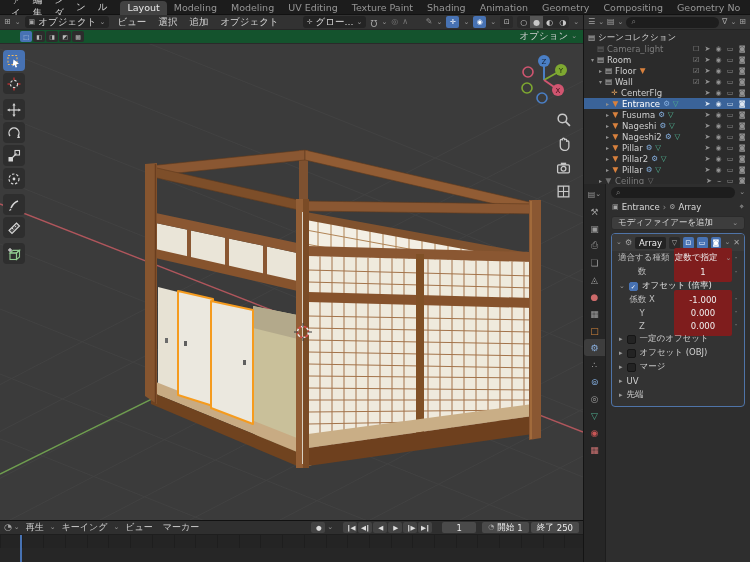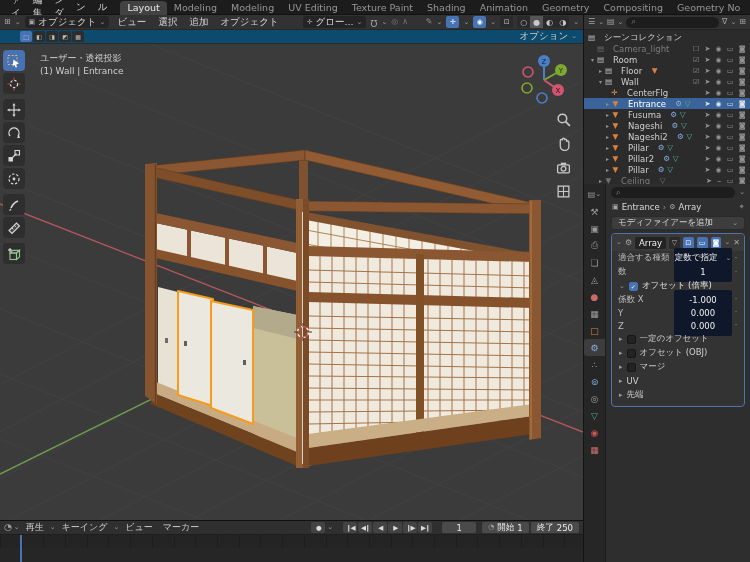--- a/index.html
+++ b/index.html
@@ -17,21 +17,21 @@
   .ws-tabs{display:flex;align-items:flex-end;height:15px;margin-left:6px}
   .ws-tab{padding:1px 7px 2px;color:#969696;border-radius:4px 4px 0 0;white-space:nowrap}
   .ws-tab.active{background:#424242;color:#e8e8e8}
 
   
   .vp-header{position:absolute;left:0;top:15px;width:583px;height:15px;background:#323232;
              display:flex;align-items:center;gap:4px;padding:0 4px;border-bottom:1px solid #262626}
   .hdr-btn{display:flex;align-items:center;gap:3px;background:#242424;border-radius:3px;
            height:12px;padding:0 4px}
   .hdr-menu{padding:0 4px;color:#d6d6d6}
-  .tool-settings{position:absolute;left:0;top:30px;width:583px;height:14px;background:#0c4a6e;
+  .tool-settings{position:absolute;left:0;top:30px;width:583px;height:14px;background:#14532d;
                  display:flex;align-items:center;padding:0 6px;border-bottom:1px solid #2a2a2a}
   .selmode{width:12px;height:11px;border-radius:2px;background:#2c2c2c;margin-right:1px;
            display:flex;align-items:center;justify-content:center;font-size:6px;color:#bbb}
   .selmode.active{background:#4772b3;color:#fff}
   .toggle-blue{width:13px;height:12px;background:#4772b3;border-radius:2px;color:#fff;
                display:flex;align-items:center;justify-content:center;font-size:7px}
   .toggle-dark{width:13px;height:12px;background:#2a2a2a;border-radius:2px;color:#c3c3c3;
                display:flex;align-items:center;justify-content:center;font-size:7px}
   .shade{width:13px;height:12px;display:flex;align-items:center;justify-content:center;
          background:#2a2a2a;color:#c9c9c9;font-size:8px}
@@ -68,21 +68,21 @@
   
   .rightcol{position:absolute;left:583px;top:15px;width:167px;height:547px;background:#2b2b2b;
             border-left:1px solid #141414}
   .outl-header{height:15px;background:#323232;display:flex;align-items:center;gap:3px;
                padding:0 4px;border-bottom:1px solid #232323}
   .search{flex:1;height:11px;background:#1d1d1d;border-radius:6px;display:flex;align-items:center;
           gap:3px;padding:0 5px;color:#8a8a8a;font-size:8px}
   .outl-list{height:154px;overflow:hidden;background:#2b2b2b;padding-top:2px}
   .orow{height:11px;display:flex;align-items:center;font-size:8.5px;padding:0 3px;white-space:nowrap}
   .orow.sel{background:#3a6399;color:#fff}
-  .orow .name{margin:0 8px;color:#cfcfcf}
+  .orow .name{margin:0 2px;color:#cfcfcf}
   .orow.sel .name{color:#fff}
   .orow.muted .name{color:#7c7c7c}
   .oarrow{width:7px;font-size:6px;color:#8f8f8f;text-align:center}
   .oicon{font-size:7.5px;width:9px;text-align:center}
   .oicon.col{color:#c6c6c6}.oicon.mesh{color:#d9813d}.oicon.mod{color:#84aede}
   .oicon.data{color:#4fae8f}.oicon.empty{color:#e0a15e}
   .orow.muted .oicon{color:#6f6f6f}
   .restrict{margin-left:auto;font-size:7px;color:#929292;letter-spacing:1.5px}
   .orow.sel .restrict{color:#dce6f2}
 
@@ -97,22 +97,22 @@
   .pbread{display:flex;align-items:center;gap:3px;padding:2px 6px;font-size:8.5px;color:#d8d8d8}
   .addmod{margin:2px 5px;height:14px;background:#3d3d3d;border:1px solid #2a2a2a;border-radius:3px;
           display:flex;align-items:center;justify-content:space-between;padding:0 6px;color:#d8d8d8;font-size:8.5px}
   .modpanel{margin:3px 5px;border:1px solid #4f74a8;border-radius:4px;background:#333;overflow:hidden}
   .mod-head{display:flex;align-items:center;gap:3px;height:17px;padding:0 4px;background:#3a3a3a}
   .mod-name{flex:1;height:12px;background:#232323;border-radius:2px;color:#eee;font-size:8.5px;
             display:flex;align-items:center;padding:0 4px}
   .mtg{width:12px;height:12px;border-radius:2px;display:flex;align-items:center;justify-content:center;font-size:7px}
   .mtg.on{background:#4772b3;color:#fff}.mtg.off{background:#2a2a2a;color:#b5b5b5}
   .prow{display:flex;align-items:center;height:14px;padding:0 4px 0 6px;font-size:8.5px}
-  .plabel{width:56px;text-align:left;color:#bdbdbd;padding-right:8px;white-space:nowrap}
-  .pfield{flex:1;background:#0f172a;border-radius:2px;height:20px;display:flex;align-items:center;
+  .plabel{width:56px;text-align:center;color:#bdbdbd;padding-right:8px;white-space:nowrap}
+  .pfield{flex:1;background:#7f1d1d;border-radius:2px;height:20px;display:flex;align-items:center;
           justify-content:center;color:#efefef}
   .pdot{width:8px;text-align:center;color:#8a8a8a;font-size:8px}
   .stackt{border-radius:2px 2px 0 0}.stackm{border-radius:0}.stackb{border-radius:0 0 2px 2px}
   .xyzrow{height:13px}
   .cb{width:9px;height:9px;border-radius:2px;background:#232323;border:1px solid #161616;
       display:flex;align-items:center;justify-content:center;font-size:6px;color:#fff}
   .cb.on{background:#4772b3;border-color:#4772b3}
   .psec{display:flex;align-items:center;gap:4px;height:14px;padding:0 7px;color:#d0d0d0;font-size:8.5px}
   svg{display:block}
 </style>
@@ -356,24 +356,20 @@
       <g>
         <circle cx="303" cy="288" r="5.5" fill="none" stroke="#e8e8e8" stroke-width="1.6" stroke-dasharray="2.9 2.9"></circle>
         <circle cx="303" cy="288" r="5.5" fill="none" stroke="#d84a4a" stroke-width="1.6" stroke-dasharray="2.9 2.9" stroke-dashoffset="2.9"></circle>
         <line x1="303" y1="279" x2="303" y2="283" stroke="#3a3a3a" stroke-width="1"></line>
         <line x1="303" y1="293" x2="303" y2="297" stroke="#3a3a3a" stroke-width="1"></line>
         <line x1="294" y1="288" x2="298" y2="288" stroke="#3a3a3a" stroke-width="1"></line>
         <line x1="308" y1="288" x2="312" y2="288" stroke="#3a3a3a" stroke-width="1"></line>
       </g>
     </svg>
 
-    <div class="vp-overlay">
-      <div>ユーザー・透視投影</div>
-      <div>(1) Wall | Entrance</div>
-    </div>
 
     <div class="lt">
       <div class="lt-btn active">
         <svg width="14" height="14" viewBox="0 0 14 14">
             <rect x="1" y="1.5" width="9" height="9" fill="none" stroke="#f0b75a" stroke-width="1" stroke-dasharray="2 1.6"></rect>
             <path d="M6.5 5.5 L12 9.8 L8.8 10.2 L10.2 13 L8.6 13.6 L7.4 10.8 L5.6 12.6 Z" fill="#fff"></path>
           </svg>
       </div>
       <div class="lt-btn">
         <svg width="14" height="14" viewBox="0 0 14 14">

